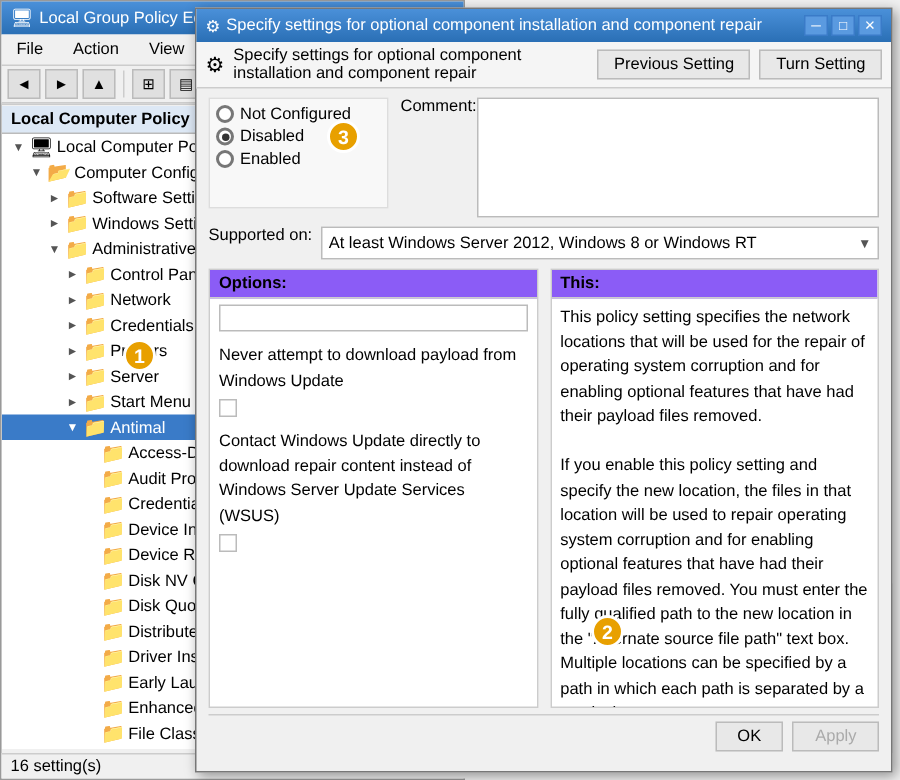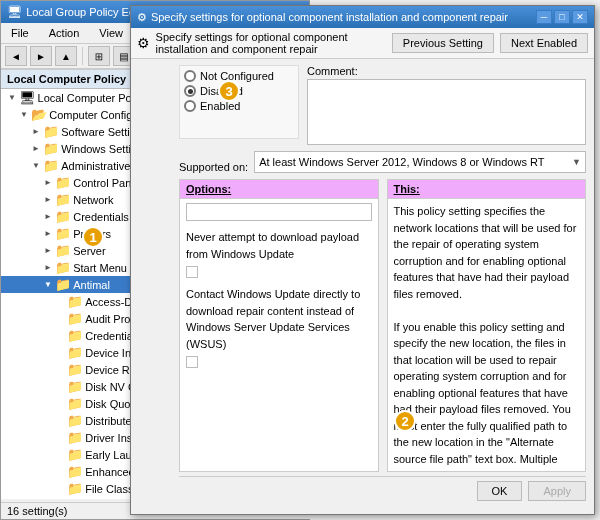--- a/index.html
+++ b/index.html
@@ -146,21 +146,20 @@
       cursor: pointer;
       font-size: 11px;
       white-space: nowrap;
     }
 
     .dlg-content {
       display: flex;
       flex-direction: column;
       padding: 6px 8px;
       height: calc(100% - 58px);
-      margin-left: 40px;
     }
 
     .radio-group {
       display: flex;
       flex-direction: column;
       gap: 3px;
       margin-bottom: 6px;
       padding: 4px;
       background: #f8f8f8;
       border: 1px solid #ddd;
@@ -183,32 +182,32 @@
       border-radius: 50%;
     }
     .radio-label { font-size: 11px; }
 
     .top-section {
       display: flex;
       gap: 8px;
       margin-bottom: 6px;
       min-height: 80px;
     }
-    .comment-section { flex: 1; display: flex; flex-direction: column; }
+    .comment-section { flex: 1; display: flex; flex-direction: row; }
     .comment-label { font-size: 11px; margin-bottom: 2px; }
     .comment-textarea {
       flex: 1;
       border: 1px solid #bbb;
       background: white;
       resize: none;
       font-size: 11px;
       padding: 2px;
       min-height: 55px;
     }
-    .supported-section { margin-bottom: 6px; display: flex; align-items: flex-end; gap: 6px; }
+    .supported-section { margin-bottom: 6px; display: flex; align-items: flex-start; gap: 6px; }
     .supported-label { font-size: 11px; white-space: nowrap; }
     .supported-value {
       flex: 1;
       border: 1px solid #bbb;
       background: white;
       padding: 2px 4px;
       font-size: 11px;
       height: 22px;
       display: flex; align-items: center; justify-content: space-between;
     }
@@ -222,26 +221,25 @@
     }
     .panel {
       flex: 1;
       border: 1px solid #ccc;
       background: white;
       display: flex;
       flex-direction: column;
       overflow: hidden;
     }
     .panel-header {
-      background: #f0abfc;
+      background: #8b5cf6;
       border-bottom: 1px solid #ccc;
       padding: 3px 6px;
       font-weight: bold;
       font-size: 11px;
-      text-decoration: underline;
     }
     .panel-content {
       padding: 4px 6px;
       font-size: 11px;
       overflow-y: auto;
       flex: 1;
       line-height: 1.5;
     }
 
     .dlg-buttons {
@@ -516,21 +514,21 @@
       <div class="win-btn">─</div>
       <div class="win-btn">□</div>
       <div class="win-btn close">✕</div>
     </div>
   </div>
 
   <div class="dlg-toolbar">
     <span class="dlg-toolbar-icon">⚙</span>
     <span class="dlg-toolbar-text">Specify settings for optional component installation and component repair</span>
     <button class="nav-btn">Previous Setting</button>
-    <button class="nav-btn">Next Enabled</button>
+    <button class="nav-btn">Turn Setting</button>
   </div>
 
   <div class="dlg-content">
     <div class="top-section">
       <div class="radio-group">
         <div class="radio-row">
           <div class="radio-circle"></div>
           <span class="radio-label">Not Configured</span>
         </div>
         <div class="radio-row">

